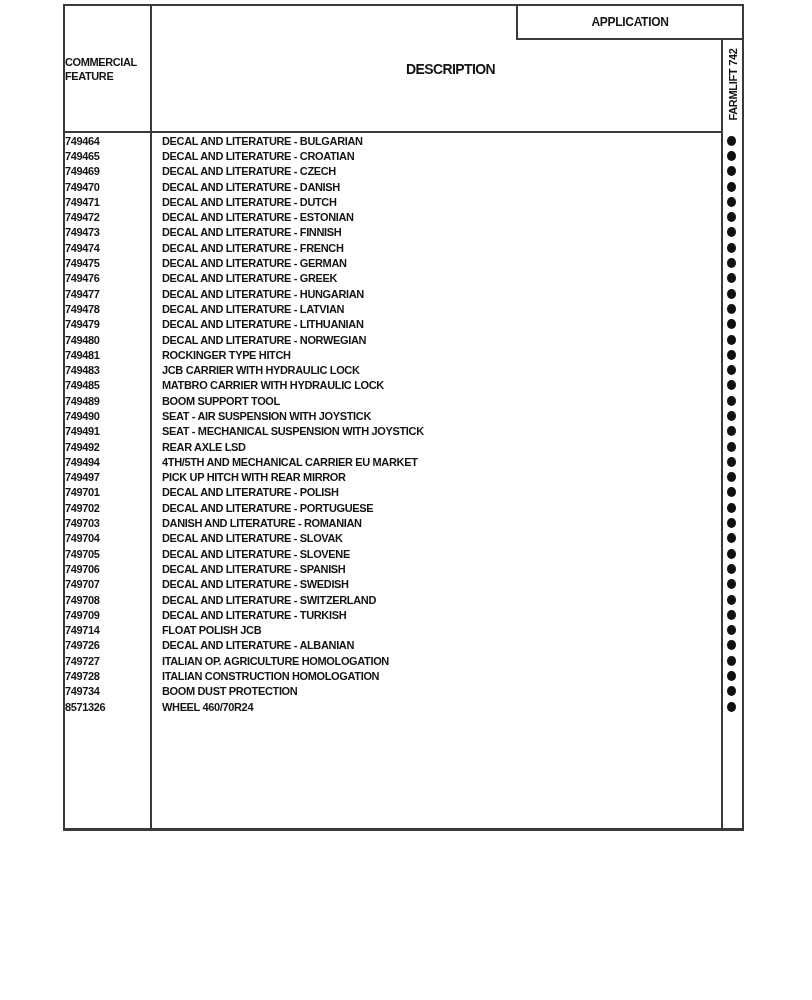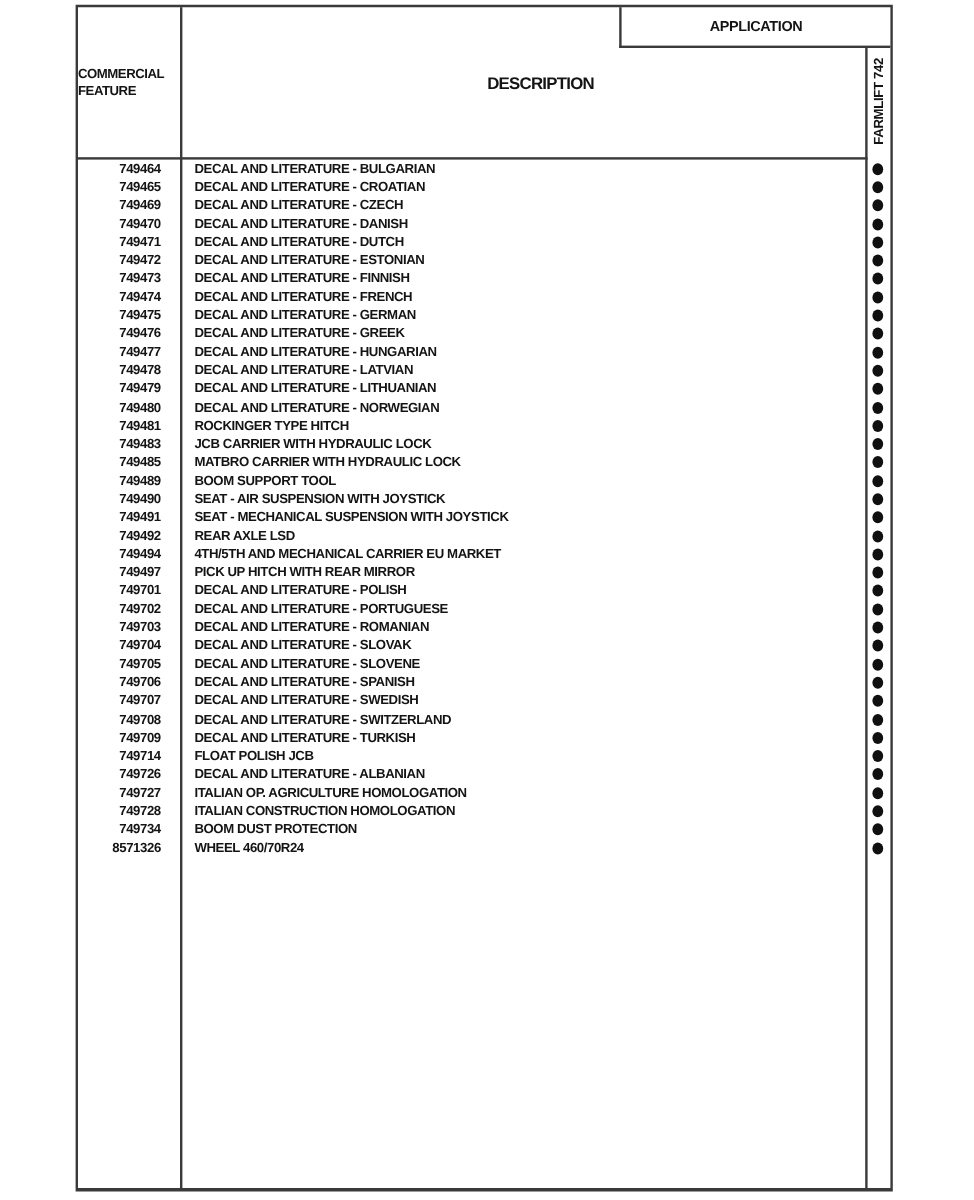--- a/index.html
+++ b/index.html
@@ -12,21 +12,21 @@
     color: #141414;
     overflow: hidden;
   }
   .page {
     position: absolute; inset: 0;
     background: #ffffff;
   }
   .table {
     position: absolute;
     left: 63px; top: 4px;
-    width: 681px; height: 989px;
+    width: 681px; height: 827px;
     border: 2px solid #3a3a3a;
     border-bottom-width: 3px;
     background: #ffffff;
   }
   
   .col1-divider {
     position: absolute; left: 85px; top: 0; bottom: 0;
     width: 2px; background: #3a3a3a;
   }
   
@@ -75,22 +75,21 @@
   .rows {
     position: absolute; left: 0; top: 127px; width: 677px;
   }
   .row {
     display: flex; align-items: center;
     height: 15.3px;
     font-size: 11px; letter-spacing: -0.35px;
     white-space: nowrap;
   }
   .cell-code {
-    width: 85px; padding-right: 16px;
-    text-align: right;
+    width: 85px; padding-right: 8px;
   }
   .cell-desc {
     width: 571px; padding-left: 12px;
     overflow: hidden;
   }
   .cell-app {
     width: 21px;
     display: flex; align-items: center; justify-content: center;
   }
   .dot {
@@ -322,21 +321,21 @@
   <div class="row">
     <div class="cell-code">749702</div>
     <div class="cell-desc">DECAL AND LITERATURE - PORTUGUESE</div>
     <div class="cell-app">
             <span class="dot"></span>
           </div>
   </div>
 
   <div class="row">
     <div class="cell-code">749703</div>
-    <div class="cell-desc">DECAL AND LITERATURE - ROMANIAN</div>
+    <div class="cell-desc">DANISH AND LITERATURE - ROMANIAN</div>
     <div class="cell-app">
             <span class="dot"></span>
           </div>
   </div>
 
   <div class="row">
     <div class="cell-code">749704</div>
     <div class="cell-desc">DECAL AND LITERATURE - SLOVAK</div>
     <div class="cell-app">
             <span class="dot"></span>

